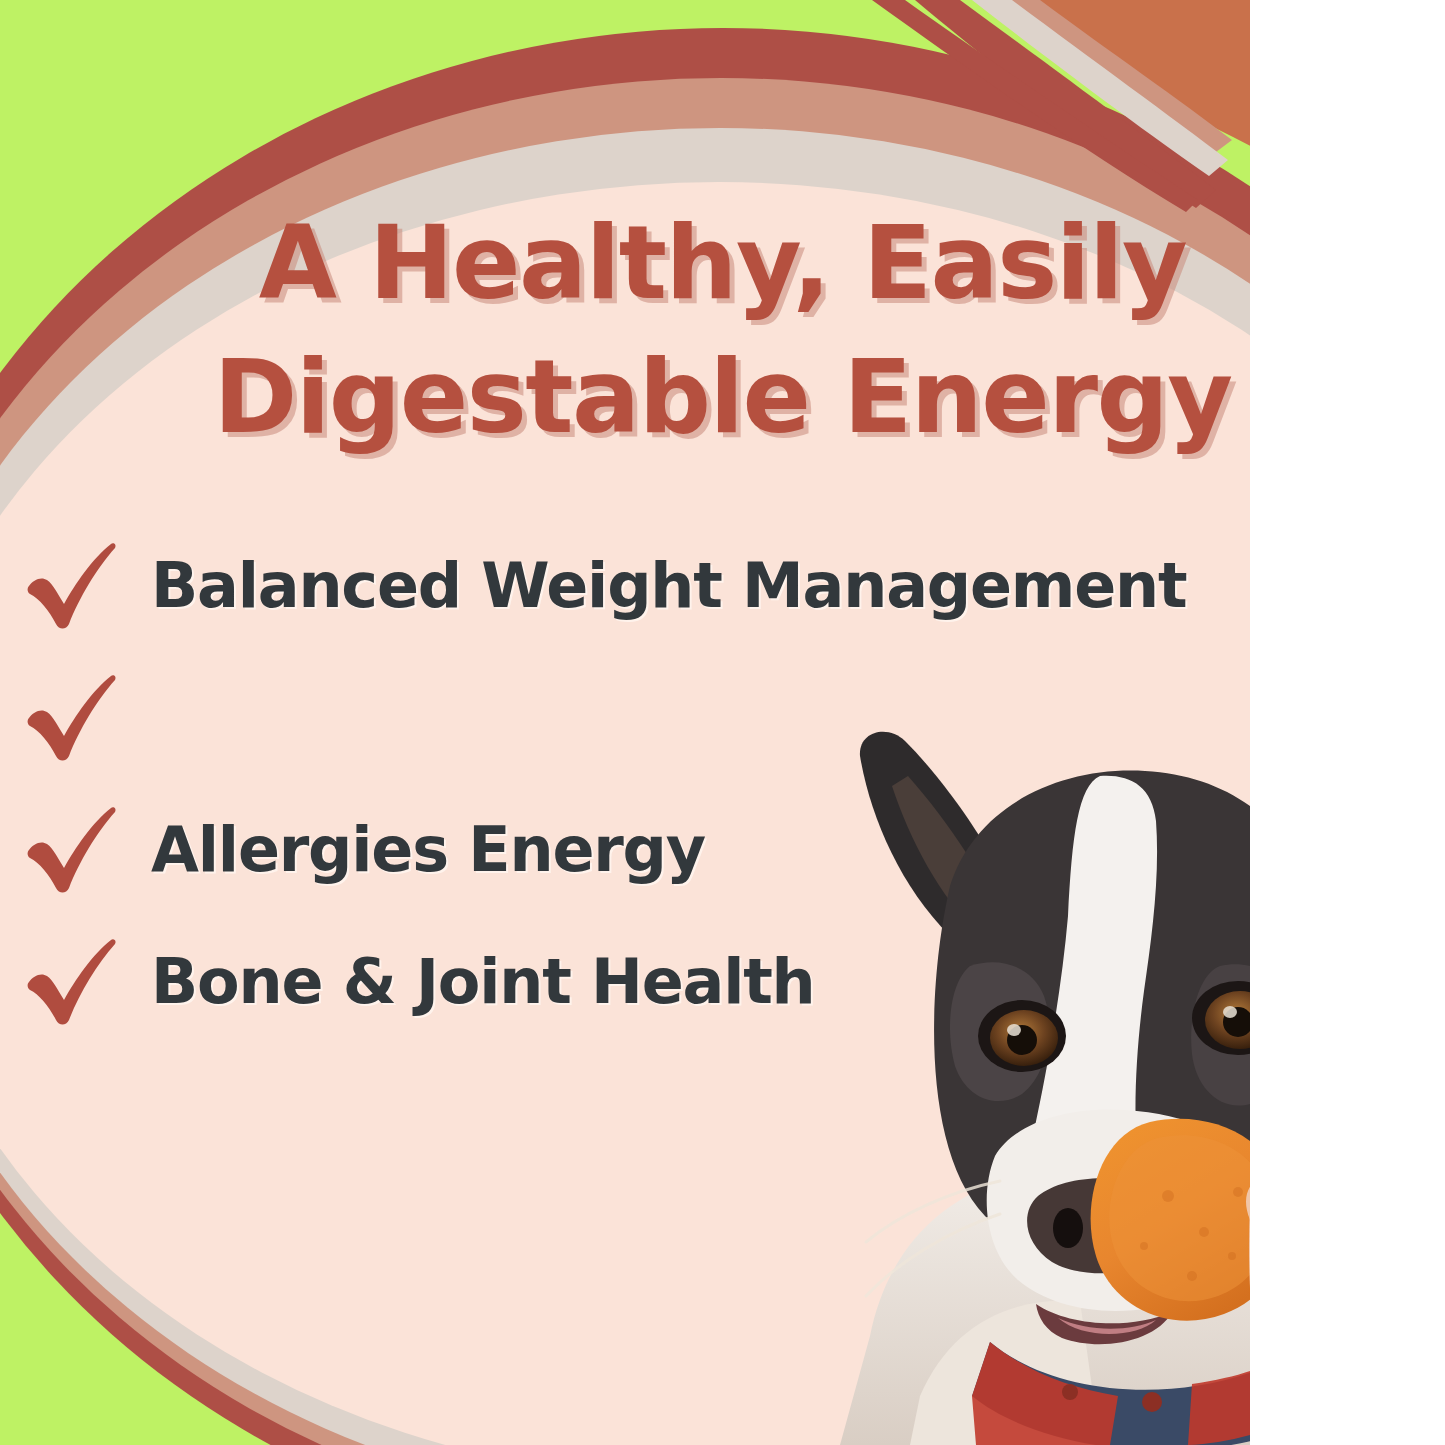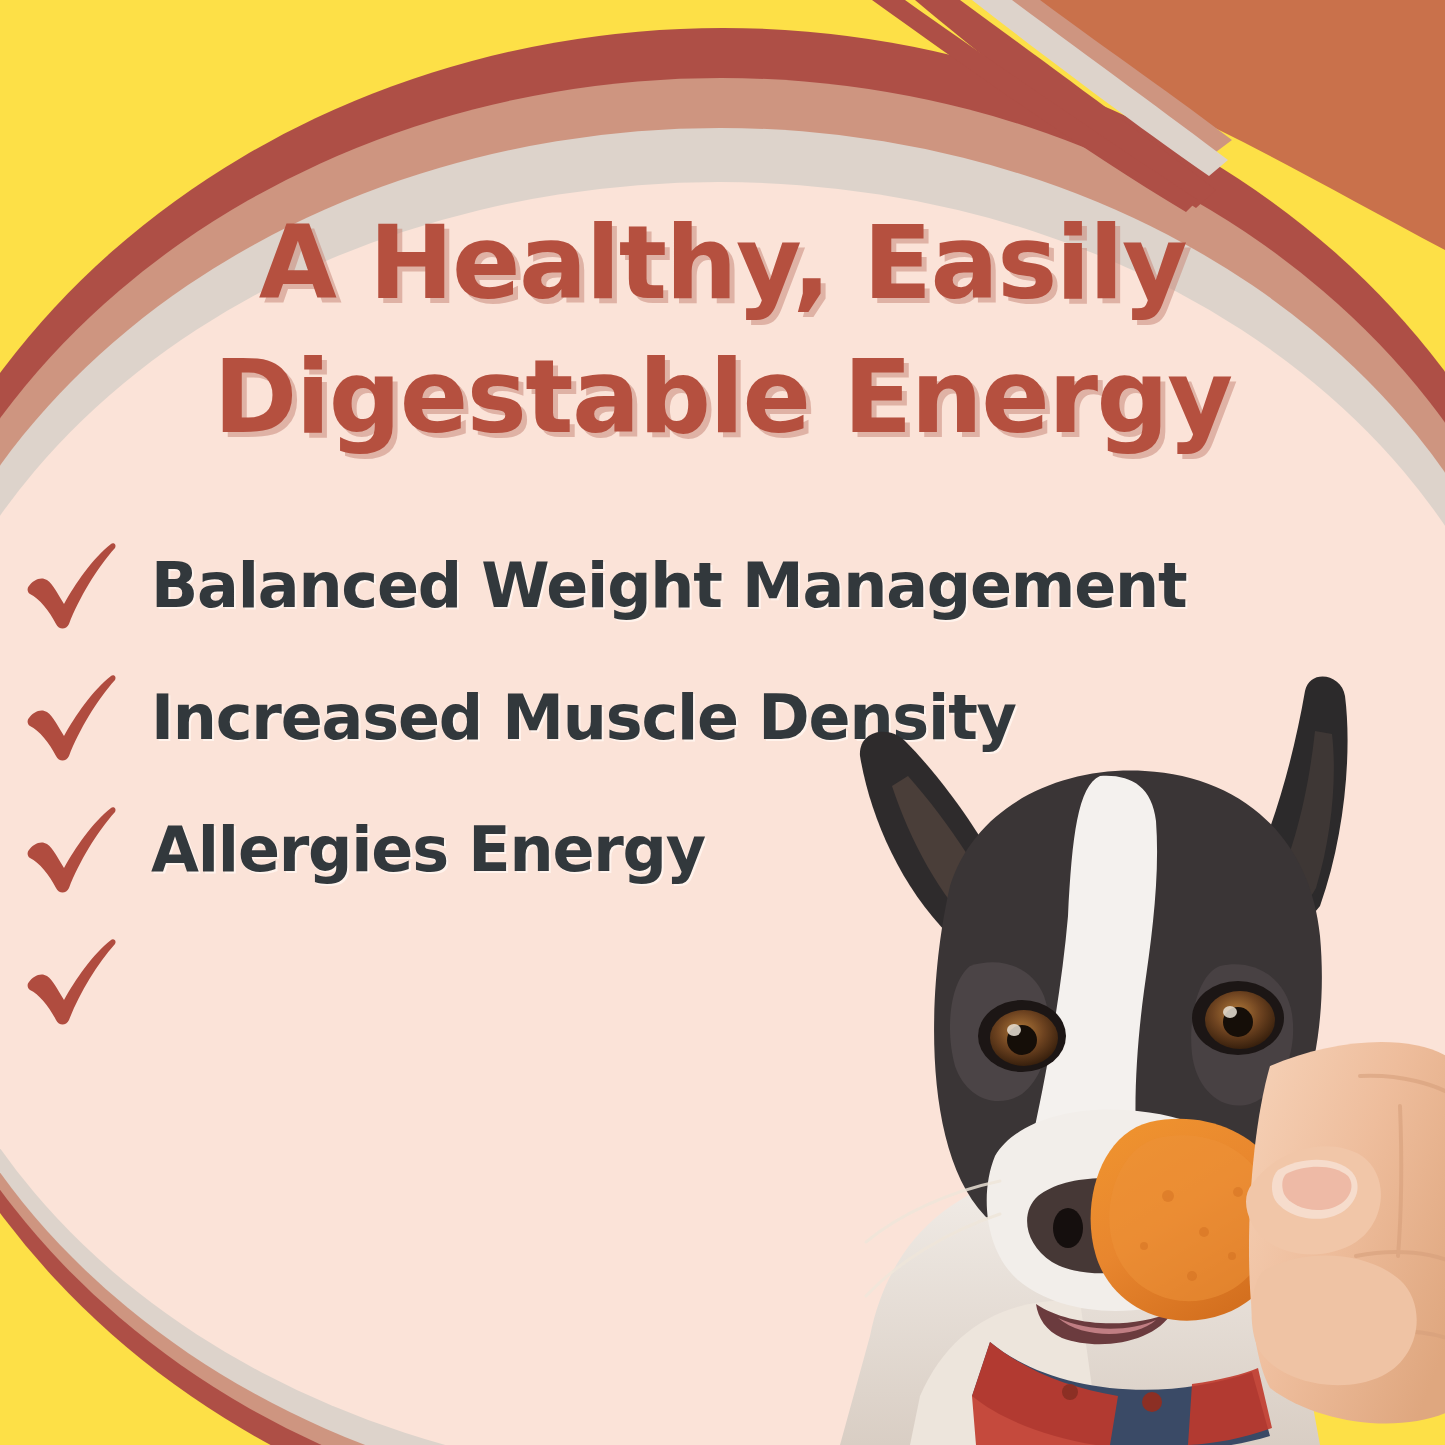--- a/index.html
+++ b/index.html
@@ -6,24 +6,24 @@
     margin: 0;
     padding: 0;
     background: #ffffff;
   }
   body {
     font-family: "Liberation Sans", sans-serif;
   }
 
   #poster {
     position: relative;
-    width: 1445px;
+    width: 1250px;
     height: 1445px;
     overflow: hidden;
-    background: #fde047;
+    background: #bef264;
   }
 
   
   .band {
     position: absolute;
     border-radius: 50%;
     pointer-events: none;
   }
   
 
@@ -172,39 +172,39 @@
       </span>
       <span class="benefit-label">Balanced Weight Management</span>
     </div>
 
     <div class="benefit-row">
       <span class="check-icon">
         <svg viewBox="0 0 96 88" xmlns="http://www.w3.org/2000/svg">
           <path d="M6,44 C10,38 18,34 24,38 C30,42 36,54 41,62 C52,42 70,16 88,2 C90,0 94,2 92,6 C74,26 56,56 46,82 C43,88 36,88 33,82 C27,70 16,56 7,52 C4,50 4,46 6,44 Z" fill="#B04C3F"></path>
         </svg>
       </span>
-      <span class="benefit-label">Increased Muscle Density</span>
     </div>
 
     <div class="benefit-row">
       <span class="check-icon">
         <svg viewBox="0 0 96 88" xmlns="http://www.w3.org/2000/svg">
           <path d="M6,44 C10,38 18,34 24,38 C30,42 36,54 41,62 C52,42 70,16 88,2 C90,0 94,2 92,6 C74,26 56,56 46,82 C43,88 36,88 33,82 C27,70 16,56 7,52 C4,50 4,46 6,44 Z" fill="#B04C3F"></path>
         </svg>
       </span>
       <span class="benefit-label">Allergies Energy</span>
     </div>
 
 
     <div class="benefit-row">
       <span class="check-icon">
         <svg viewBox="0 0 96 88" xmlns="http://www.w3.org/2000/svg">
           <path d="M6,44 C10,38 18,34 24,38 C30,42 36,54 41,62 C52,42 70,16 88,2 C90,0 94,2 92,6 C74,26 56,56 46,82 C43,88 36,88 33,82 C27,70 16,56 7,52 C4,50 4,46 6,44 Z" fill="#B04C3F"></path>
         </svg>
       </span>
+      <span class="benefit-label">Bone &amp; Joint Health</span>
     </div>
 
   </div>
 
   <div class="photo">
     <svg viewBox="0 0 645 809" xmlns="http://www.w3.org/2000/svg">
       <defs>
         <radialGradient id="eyeG" cx="45%" cy="38%" r="62%">
           <stop offset="0%" stop-color="#B27A3A"></stop>
           <stop offset="55%" stop-color="#6E4320"></stop>

